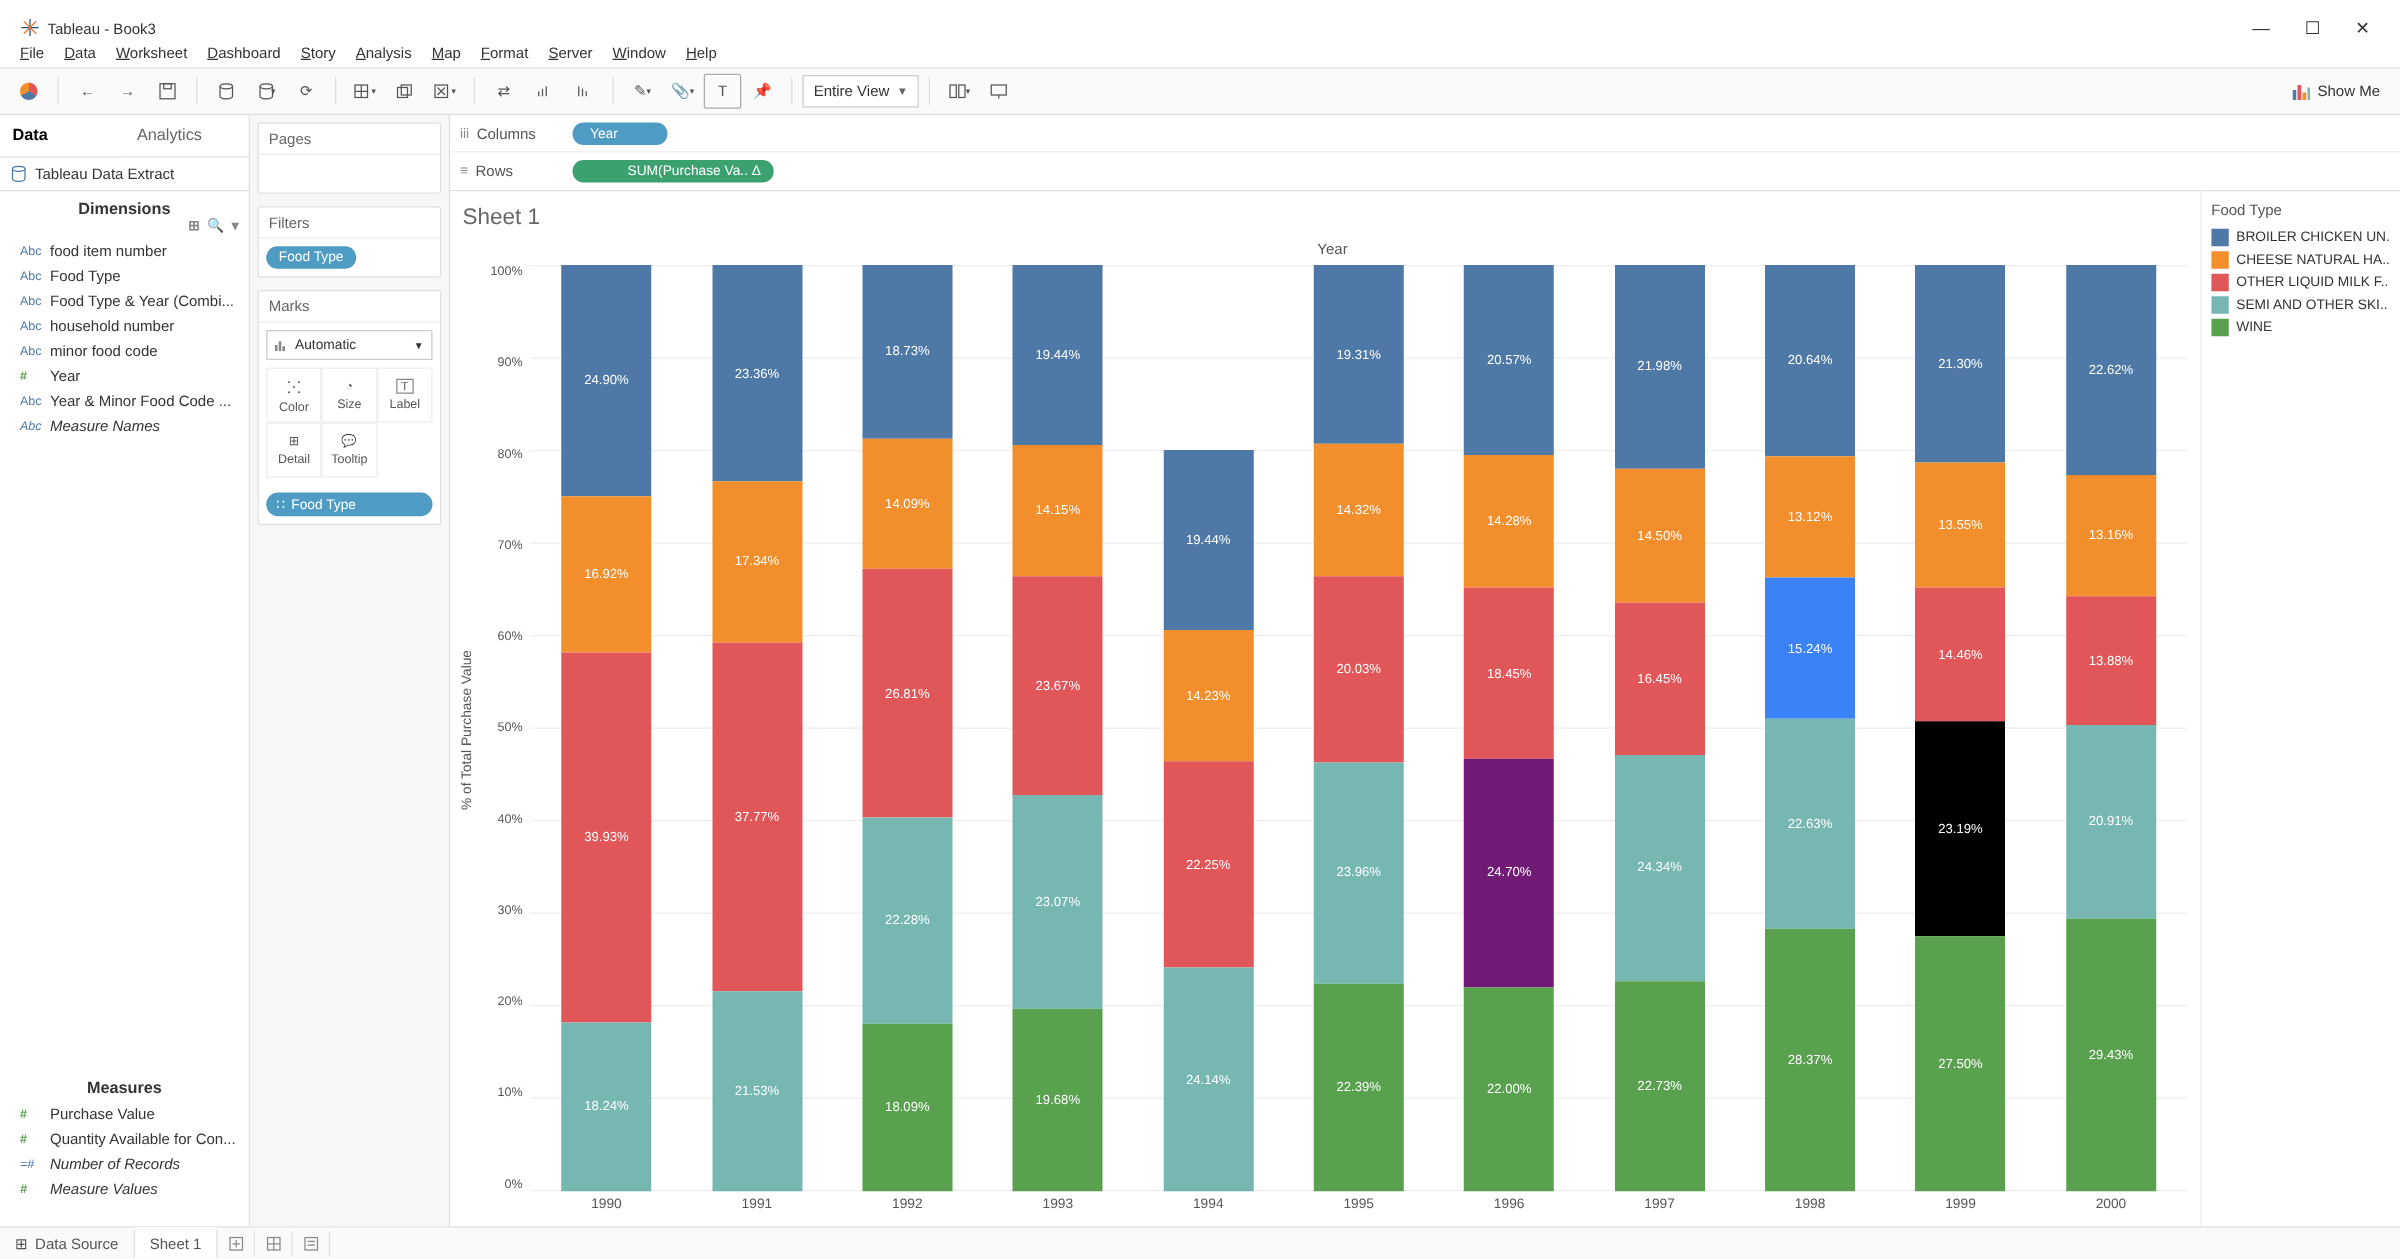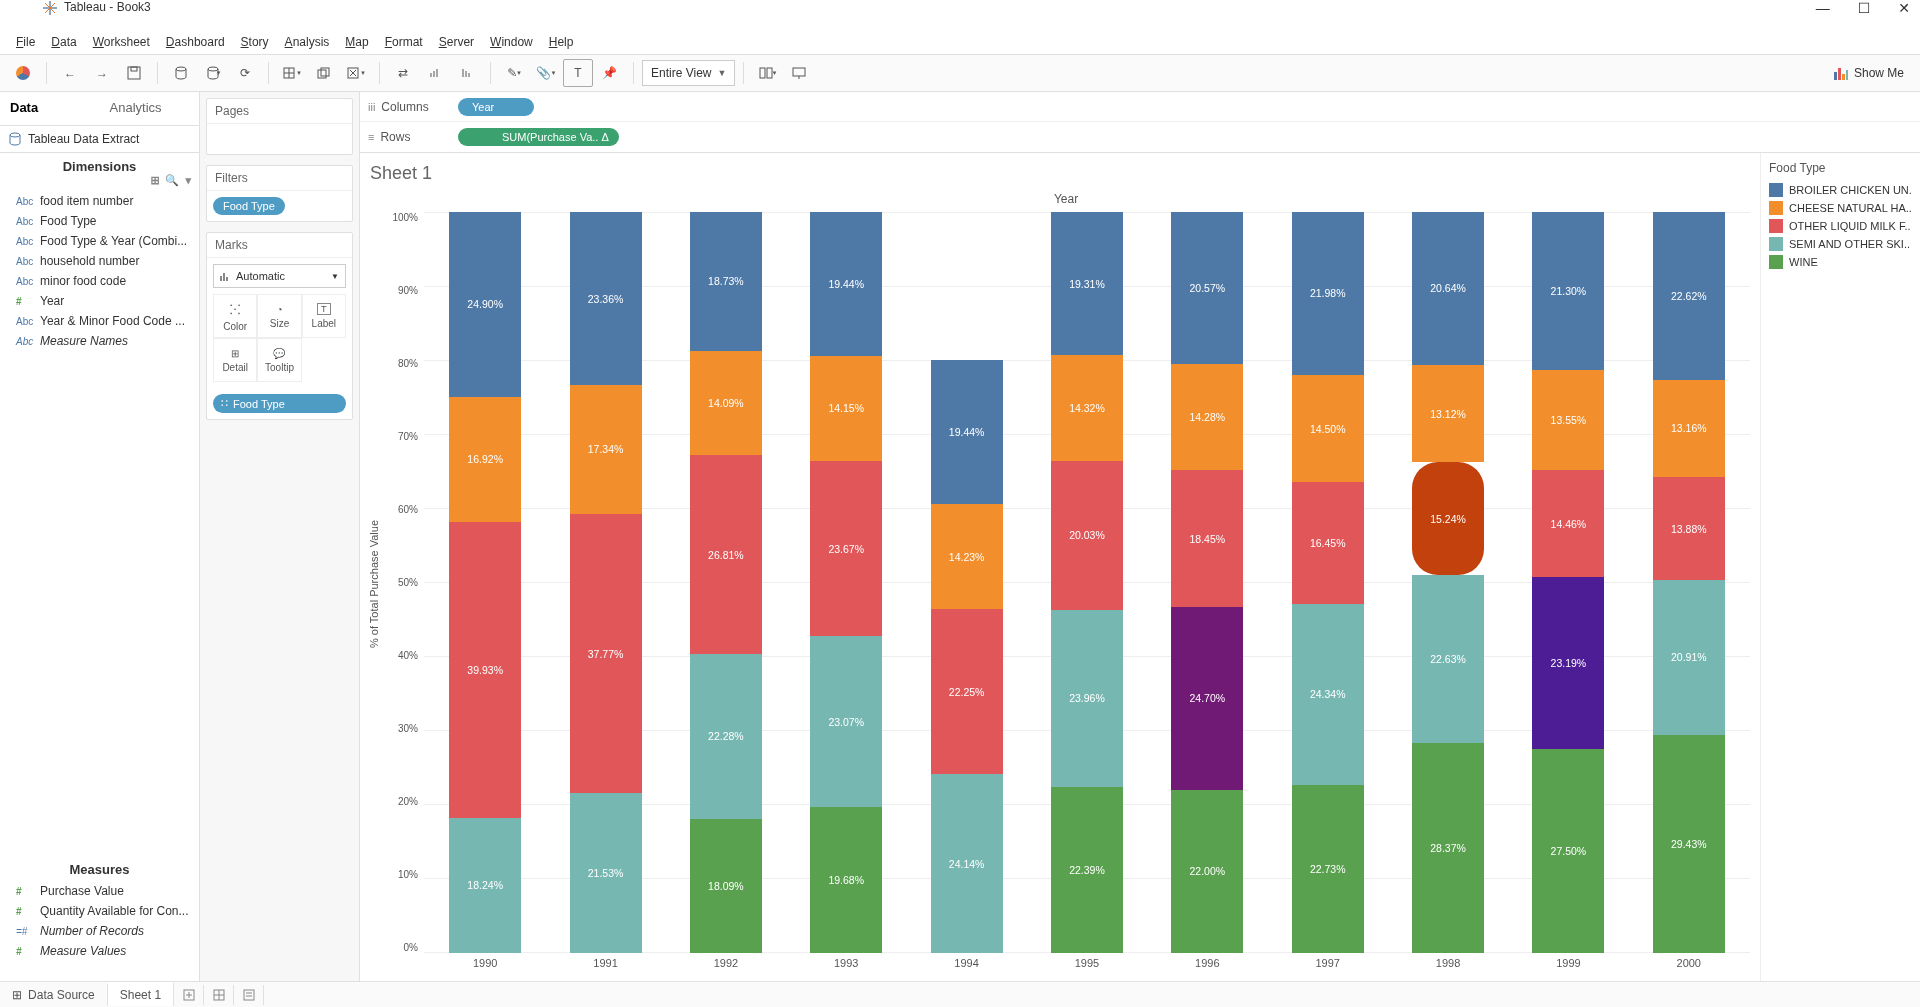--- a/index.html
+++ b/index.html
@@ -1,19 +1,19 @@
 <!DOCTYPE html>
 <html><head>
 <meta charset="utf-8">
 <style>
 * { box-sizing: border-box; margin: 0; padding: 0; font-family: "Segoe UI", Arial, sans-serif; }
 body { background: #fff; font-size: 12px; color: #333; overflow: hidden; }
 
 
-.titlebar { height: 30px; display: flex; align-items: flex-start; padding: 0 2px; margin-left: 40px; }
+.titlebar { height: 30px; display: flex; align-items: flex-end; padding: 0 16px; }
 .titlebar .logo { width: 16px; height: 16px; margin-right: 6px; display:inline-flex; align-items:center; justify-content:center; }
 .titlebar .title { font-size: 12px; }
 .titlebar .win-controls { margin-left: auto; display: flex; gap: 28px; padding-right: 8px; }
 .titlebar .win-controls span { font-size: 14px; cursor: pointer; }
 
 
 .menubar { height: 24px; display: flex; align-items: center; padding: 0 10px; gap: 4px; }
 .menubar .mitem { padding: 2px 6px; cursor: pointer; }
 .menubar .mitem u { text-decoration: underline; }
 
@@ -494,27 +494,27 @@
                     <div class="barcol">
                       <div class="seg" style="height: 22.73%; background: rgb(89, 161, 79);">22.73%</div>
                       <div class="seg" style="height: 24.34%; background: rgb(118, 183, 178);">24.34%</div>
                       <div class="seg" style="height: 16.45%; background: rgb(225, 87, 89);">16.45%</div>
                       <div class="seg" style="height: 14.5%; background: rgb(242, 142, 43);">14.50%</div>
                       <div class="seg" style="height: 21.98%; background: rgb(78, 121, 167);">21.98%</div>
                     </div>
                     <div class="barcol">
                       <div class="seg" style="height: 28.37%; background: rgb(89, 161, 79);">28.37%</div>
                       <div class="seg" style="height: 22.63%; background: rgb(118, 183, 178);">22.63%</div>
-                      <div class="seg" style="height: 15.24%; background: #c2410c; border-radius: 26px;">15.24%</div>
+                      <div class="seg" style="height: 15.24%; background: #3b82f6;">15.24%</div>
                       <div class="seg" style="height: 13.12%; background: rgb(242, 142, 43);">13.12%</div>
                       <div class="seg" style="height: 20.64%; background: rgb(78, 121, 167);">20.64%</div>
                     </div>
                     <div class="barcol">
                       <div class="seg" style="height: 27.5%; background: rgb(89, 161, 79);">27.50%</div>
-                      <div class="seg" style="height: 23.19%; background: #4c1d95;">23.19%</div>
+                      <div class="seg" style="height: 23.19%; background: #000000;">23.19%</div>
                       <div class="seg" style="height: 14.46%; background: rgb(225, 87, 89);">14.46%</div>
                       <div class="seg" style="height: 13.55%; background: rgb(242, 142, 43);">13.55%</div>
                       <div class="seg" style="height: 21.3%; background: rgb(78, 121, 167);">21.30%</div>
                     </div>
                     <div class="barcol">
                       <div class="seg" style="height: 29.43%; background: rgb(89, 161, 79);">29.43%</div>
                       <div class="seg" style="height: 20.91%; background: rgb(118, 183, 178);">20.91%</div>
                       <div class="seg" style="height: 13.88%; background: rgb(225, 87, 89);">13.88%</div>
                       <div class="seg" style="height: 13.16%; background: rgb(242, 142, 43);">13.16%</div>
                       <div class="seg" style="height: 22.62%; background: rgb(78, 121, 167);">22.62%</div>

